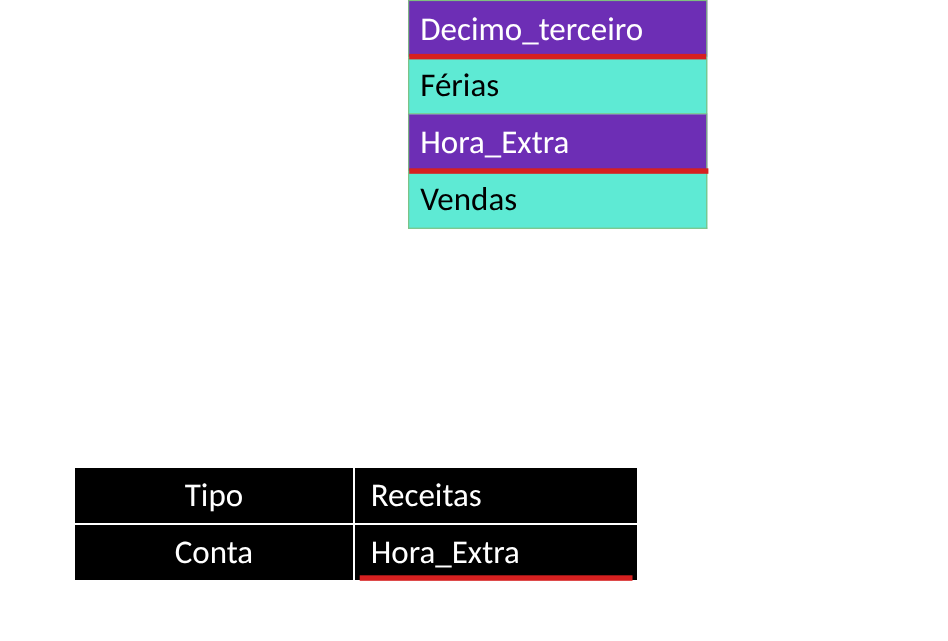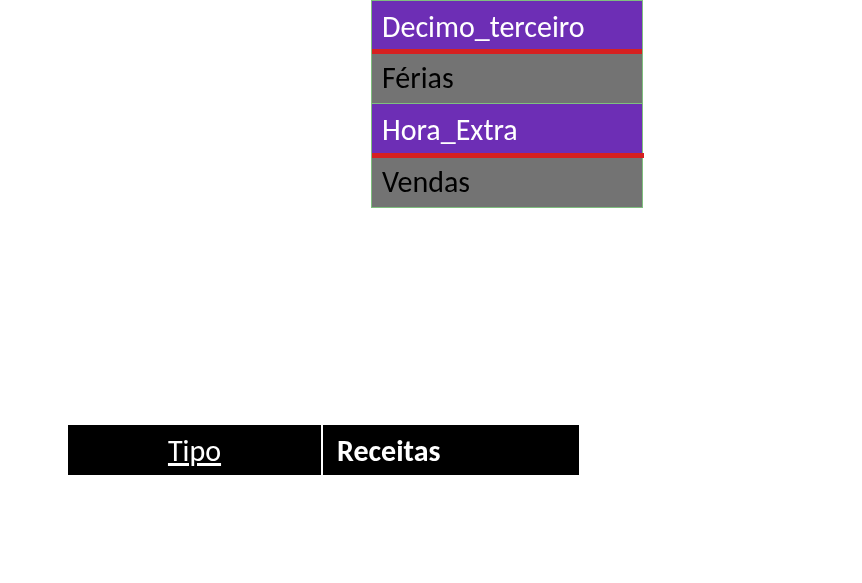--- a/index.html
+++ b/index.html
@@ -20,21 +20,21 @@
       font-size: 30px;
       line-height: 40px;
       position: relative;
     }
     .list-item:first-child { border-top: 1px solid #7fbf7f; }
     .list-item.purple {
       background: #6d2eb5;
       color: #fff;
     }
     .list-item.white {
-      background: #737373;
+      background: #5eead4;
       color: #000;
     }
     .underline {
       position: absolute;
       left: 0;
       bottom: -3px;
       height: 5px;
       background: #d62020;
       z-index: 5;
     }
@@ -48,22 +48,22 @@
     .table-container td {
       border: 2px solid #fff;
       background: #000;
       color: #fff;
       font-size: 30px;
       padding: 6px 14px;
       height: 52px;
       vertical-align: middle;
       position: relative;
     }
-    .col-label { width: 255px; text-align: center; text-decoration: underline; }
-    .col-value { width: 258px; text-align: left; font-weight: bold; }
+    .col-label { width: 255px; text-align: center; }
+    .col-value { width: 258px; text-align: left; }
     .table-underline {
       position: absolute;
       left: 4px;
       bottom: -1px;
       height: 5px;
       background: #d62020;
       z-index: 5;
     }
   </style>
 </head>
@@ -75,14 +75,18 @@
     <div class="list-item purple"><span>Hora_Extra</span><div class="underline" style="width: 272px;"></div></div>
     <div class="list-item white"><span>Vendas</span></div>
   </div>
 
 <table class="table-container">
   <tbody id="table-body">
       <tr>
         <td class="col-label">Tipo</td>
         <td class="col-value"><span>Receitas</span></td>
       </tr>
+      <tr>
+        <td class="col-label">Conta</td>
+        <td class="col-value"><span>Hora_Extra</span><div class="table-underline" style="width: 248px;"></div></td>
+      </tr>
     </tbody>
 </table>
 
 </body></html>

